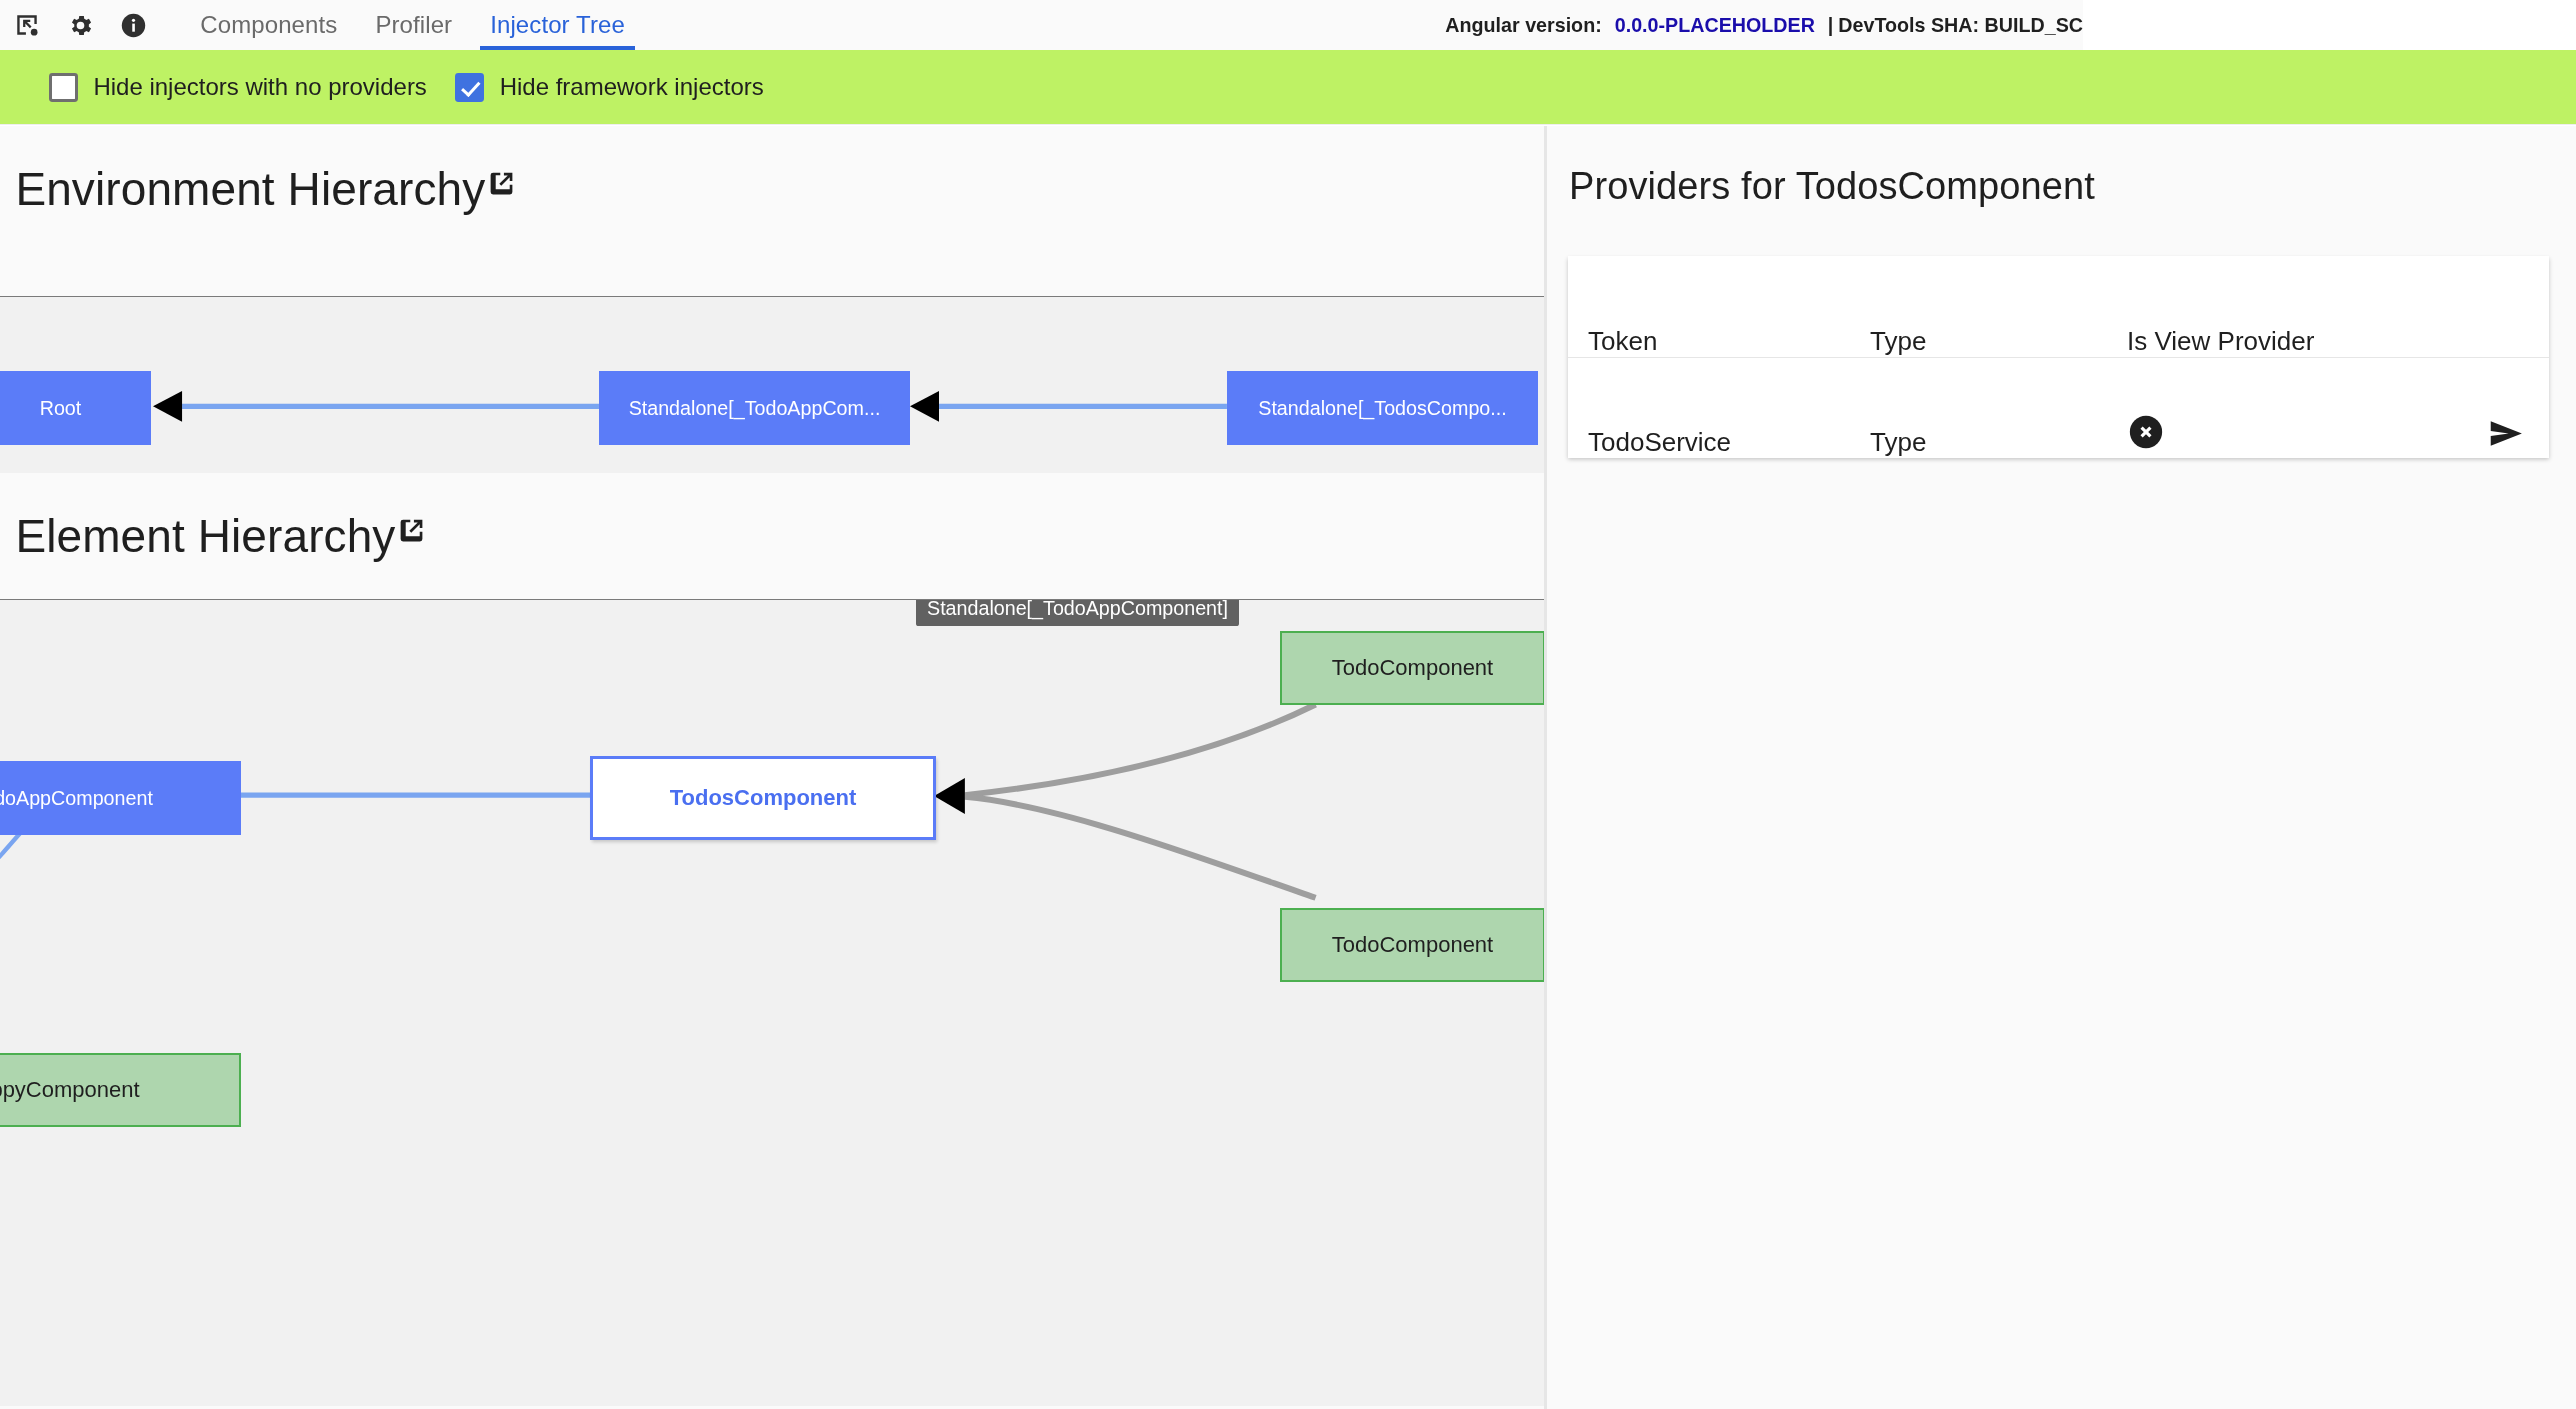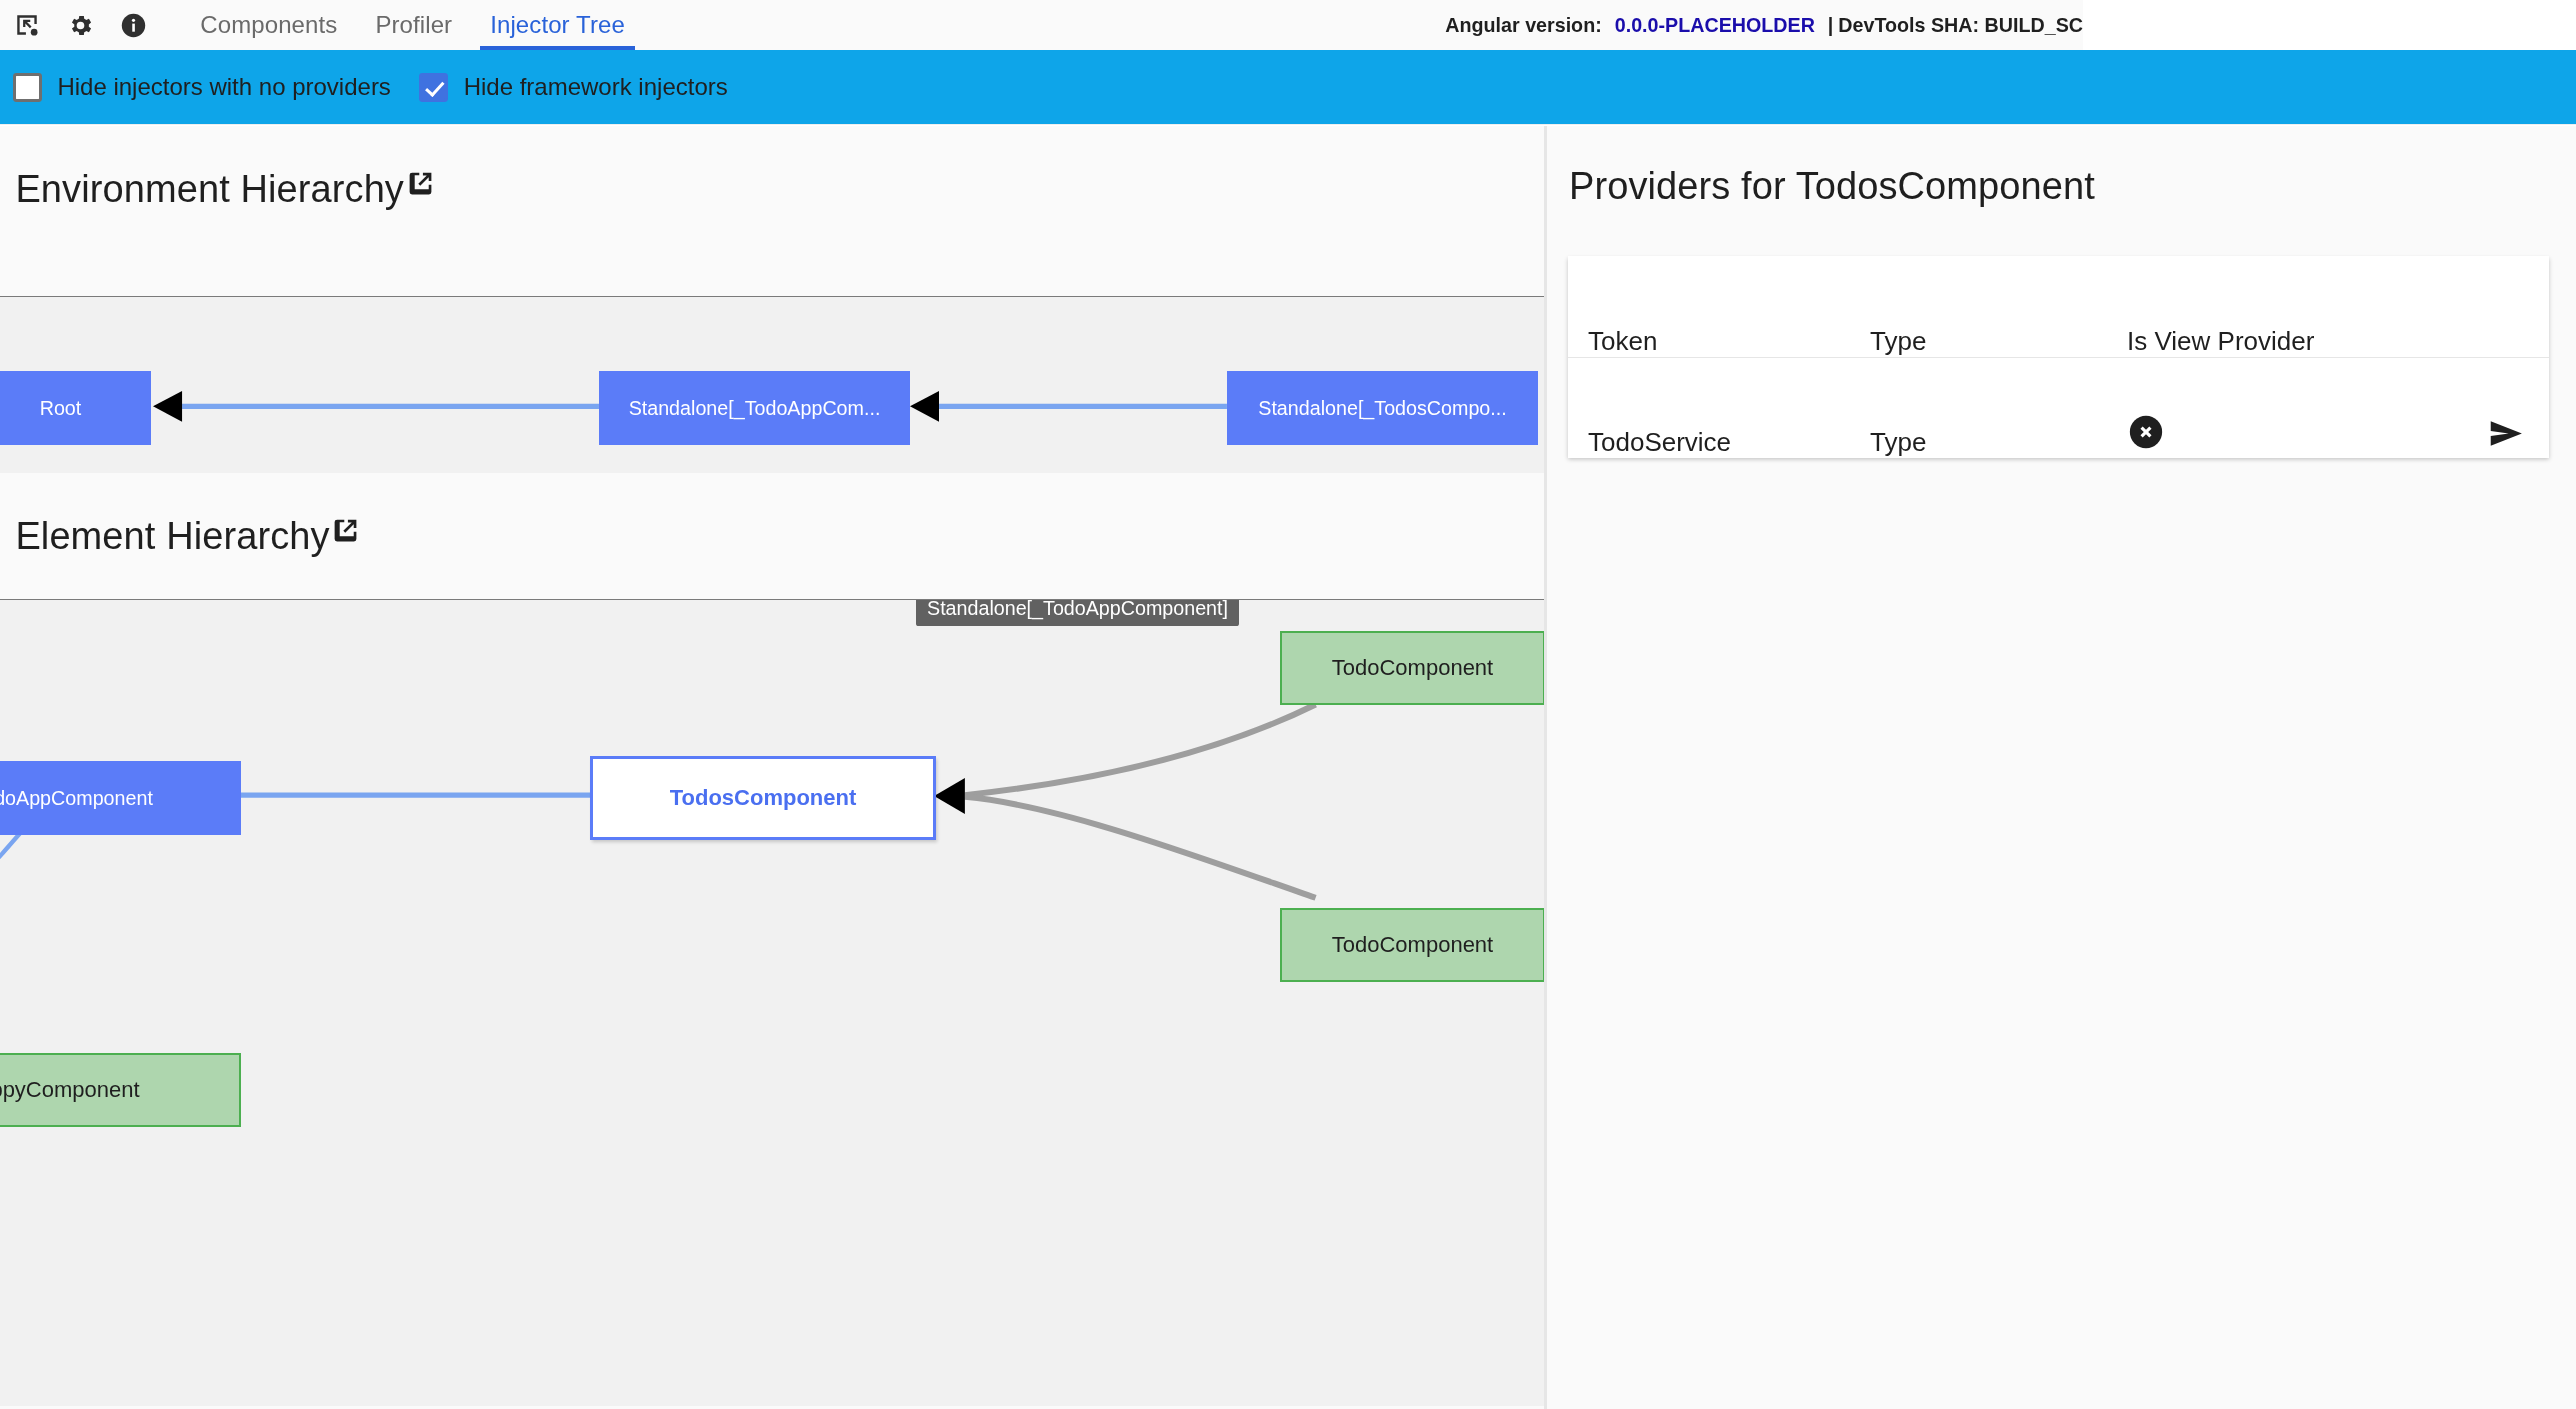--- a/index.html
+++ b/index.html
@@ -81,25 +81,26 @@
     margin-right: 7.7px;
   }
   .version-info .sep { margin: 0 5.1px; }
 
   
   .filters {
     position: absolute;
     left: 0; top: 50px;
     width: 2576px;
     height: 75px;
-    background: #0ea5e9;
+    background: #bef264;
     display: flex;
     align-items: center;
     border-bottom: 0.9px solid #eeeeee;
     box-sizing: border-box;
+    padding-left: 36px;
   }
   .cb-wrap {
     display: flex;
     align-items: center;
     cursor: pointer;
   }
   .cb-box {
     width: 29px; height: 29px;
     border: 3.4px solid #6f6f6f;
     border-radius: 3.4px;
@@ -157,21 +158,21 @@
   
   .section-header {
     height: 126px;
     display: flex;
     align-items: center;
     background: #fafafa;
     padding-left: 15.4px;
     box-sizing: border-box;
   }
   .section-title {
-    font-size: 38px;
+    font-size: 46px;
     font-weight: normal;
     color: #1f1f1f;
     letter-spacing: 0.1px;
   }
   .ext-link-icon {
     margin-left: 1.7px;
     display: inline-flex;
     align-items: flex-start;
     margin-top: -12px;
     cursor: pointer;

